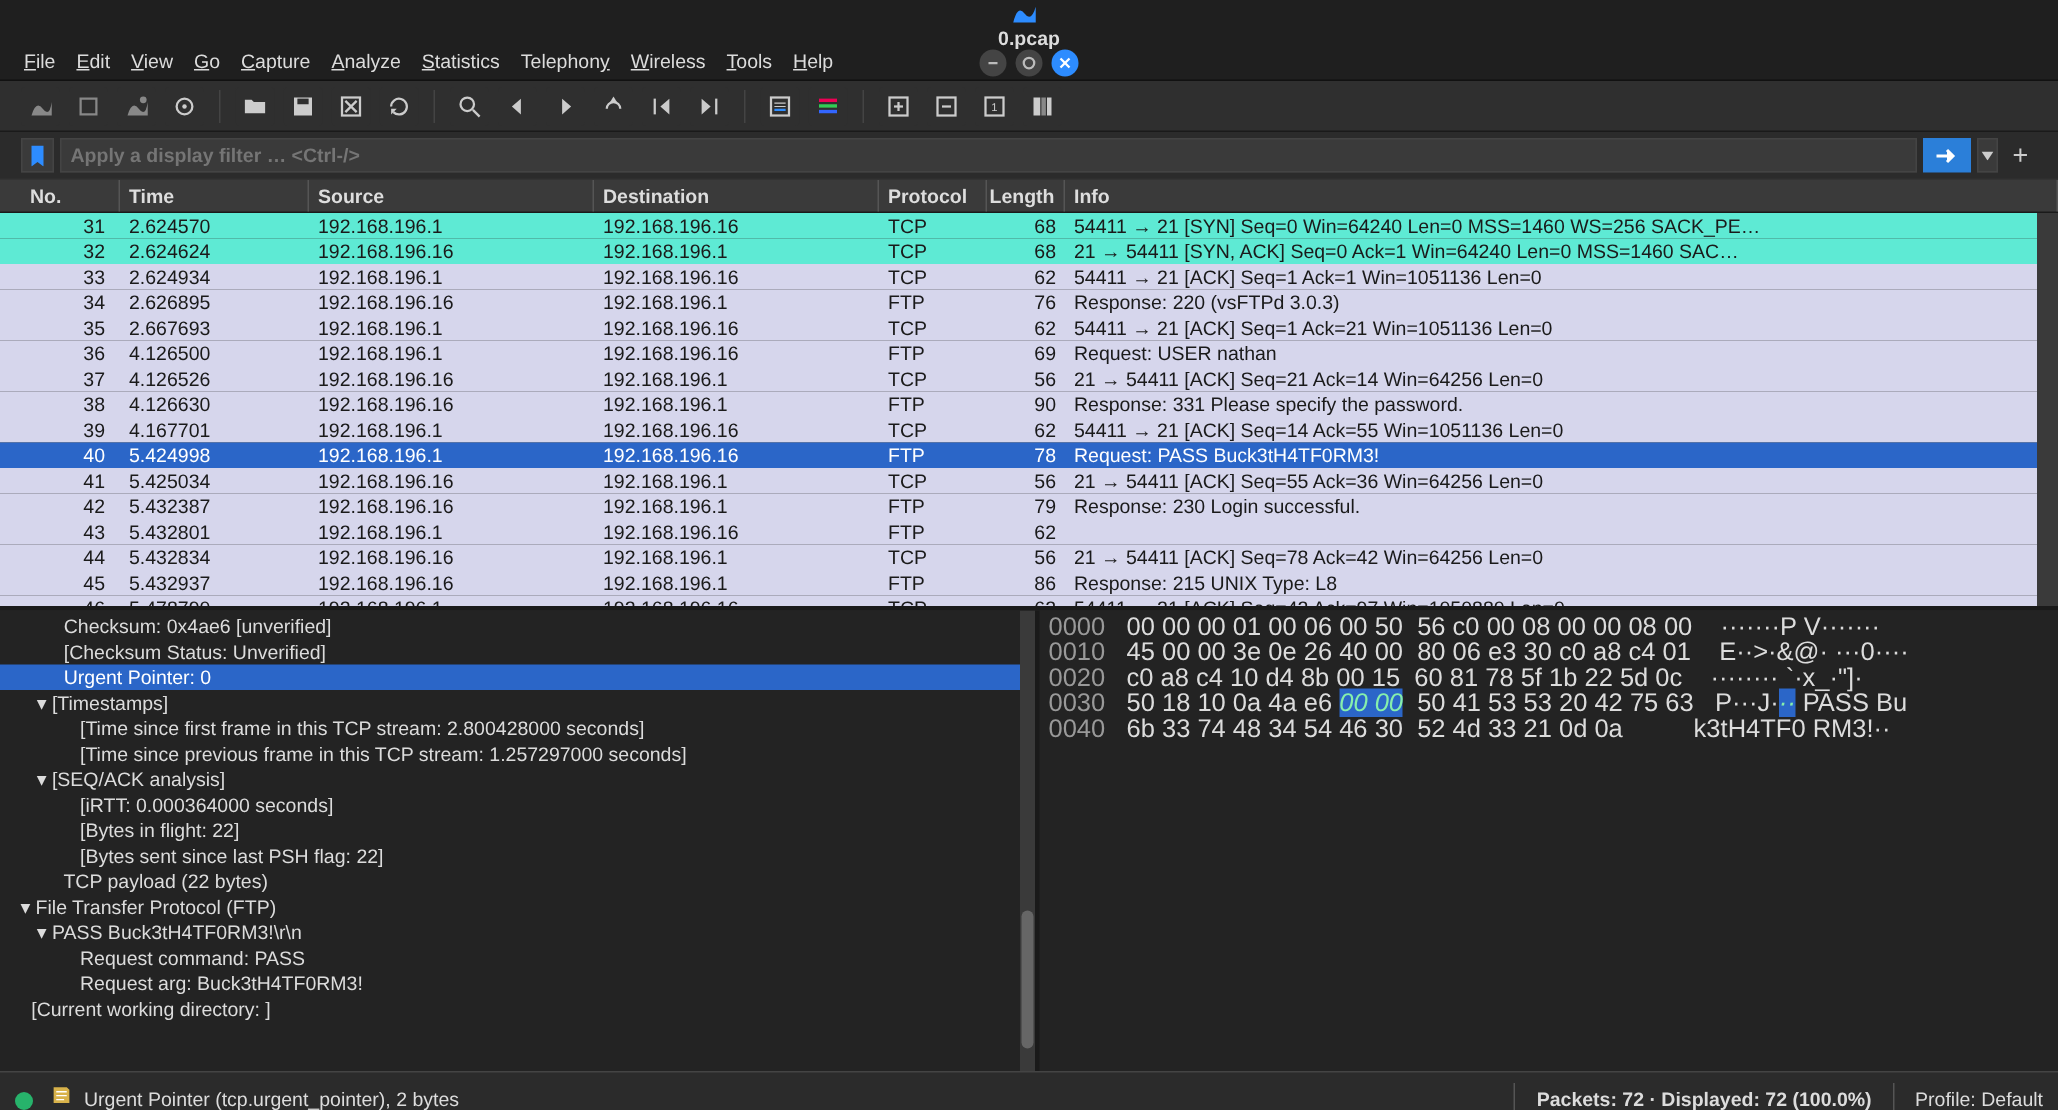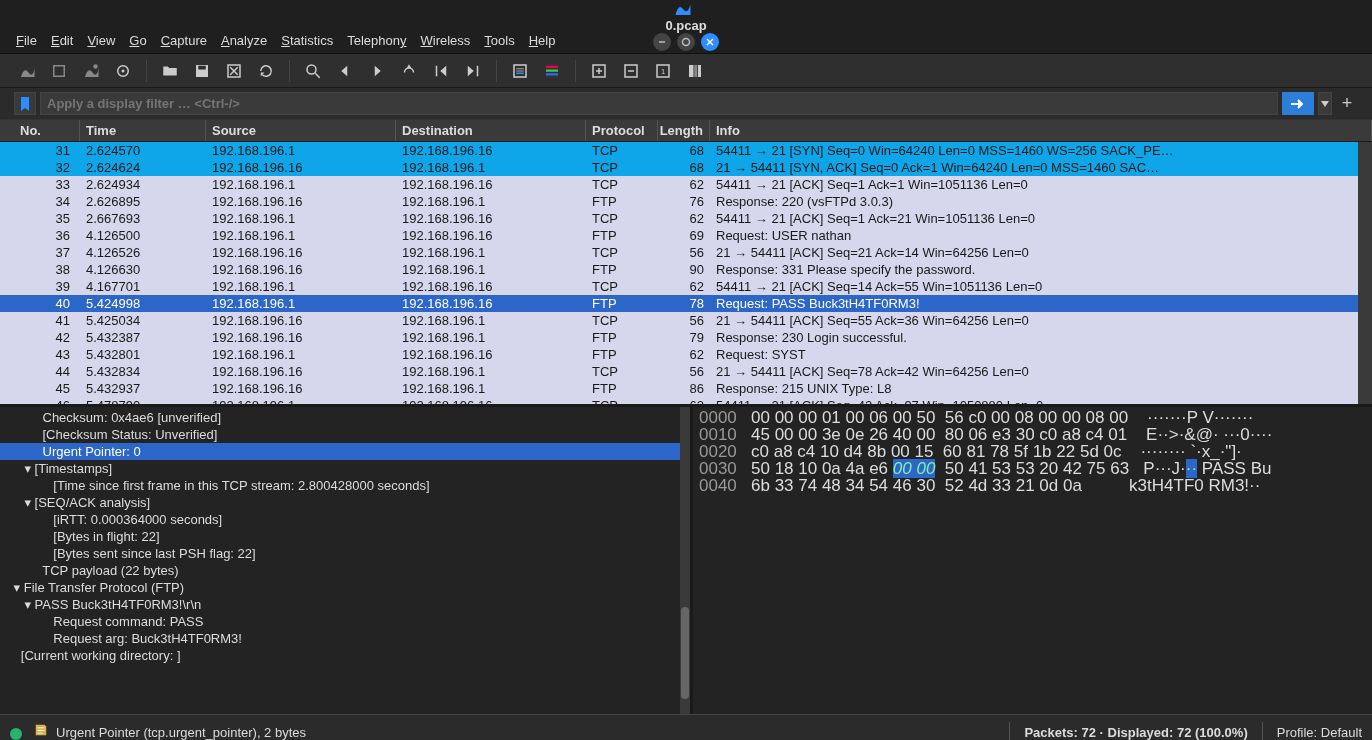--- a/index.html
+++ b/index.html
@@ -40,21 +40,21 @@
 .col-src { width: 190px; }
 .col-dst { width: 190px; }
 .col-proto { width: 72px; }
 .col-len { width: 52px; text-align: right; justify-content: flex-end; }
 .col-info { flex: 1; }
 
 
 .pkt-list { flex: 0 0 262px; overflow: hidden; background: #2b2b2b; position: relative; font-family: "Liberation Mono","Consolas",monospace; font-size: 13px; }
 .pkt-row { height: 17px; display: flex; align-items: center; white-space: nowrap; }
 .pkt-row.lav { background: #d6d6ec; color: #1a1a1a; }
-.pkt-row.gray { background: #0ea5e9; color: #1a1a1a; justify-content: center; }
+.pkt-row.gray { background: #5eead4; color: #1a1a1a; justify-content: center; }
 .pkt-row.sel { background: #2b66c8; color: #fff; }
 .pkt-row .c { padding: 0 6px; overflow: hidden; }
 .pkt-row .c-no { width: 80px; text-align: right; padding-right: 10px; }
 .pkt-row .c-time { width: 126px; }
 .pkt-row .c-src { width: 190px; }
 .pkt-row .c-dst { width: 190px; }
 .pkt-row .c-proto { width: 72px; }
 .pkt-row .c-len { width: 52px; text-align: right; }
 .pkt-row .c-info { flex: 1; }
 .pkt-scroll { position: absolute; right: 0; top: 0; bottom: 0; width: 14px; background: #3a3a3a; }
@@ -395,21 +395,20 @@
       <span class="c c-len">79</span>
       <span class="c c-info">Response: 230 Login successful.</span>
     </div>
     <div class="pkt-row lav">
       <span class="c c-no">43</span>
       <span class="c c-time">5.432801</span>
       <span class="c c-src">192.168.196.1</span>
       <span class="c c-dst">192.168.196.16</span>
       <span class="c c-proto">FTP</span>
       <span class="c c-len">62</span>
-      <span class="c c-info">Request: SYST</span>
     </div>
     <div class="pkt-row lav">
       <span class="c c-no">44</span>
       <span class="c c-time">5.432834</span>
       <span class="c c-src">192.168.196.16</span>
       <span class="c c-dst">192.168.196.1</span>
       <span class="c c-proto">TCP</span>
       <span class="c c-len">56</span>
       <span class="c c-info">21 → 54411 [ACK] Seq=78 Ack=42 Win=64256 Len=0</span>
     </div>
@@ -434,20 +433,21 @@
     <div class="pkt-scroll"></div>
 </div>
 
 <div class="panes">
   <div class="details" id="details-pane">
     <div class="line">         Checksum: 0x4ae6 [unverified]</div>
       <div class="line">         [Checksum Status: Unverified]</div>
       <div class="line sel">         Urgent Pointer: 0</div>
       <div class="line">    ▾ [Timestamps]</div>
       <div class="line">            [Time since first frame in this TCP stream: 2.800428000 seconds]</div>
+      <div class="line">            [Time since previous frame in this TCP stream: 1.257297000 seconds]</div>
       <div class="line">    ▾ [SEQ/ACK analysis]</div>
       <div class="line">            [iRTT: 0.000364000 seconds]</div>
       <div class="line">            [Bytes in flight: 22]</div>
       <div class="line">            [Bytes sent since last PSH flag: 22]</div>
       <div class="line">         TCP payload (22 bytes)</div>
       <div class="line"> ▾ File Transfer Protocol (FTP)</div>
       <div class="line">    ▾ PASS Buck3tH4TF0RM3!\r\n</div>
       <div class="line">            Request command: PASS</div>
       <div class="line">            Request arg: Buck3tH4TF0RM3!</div>
       <div class="line">   [Current working directory: ]</div>

